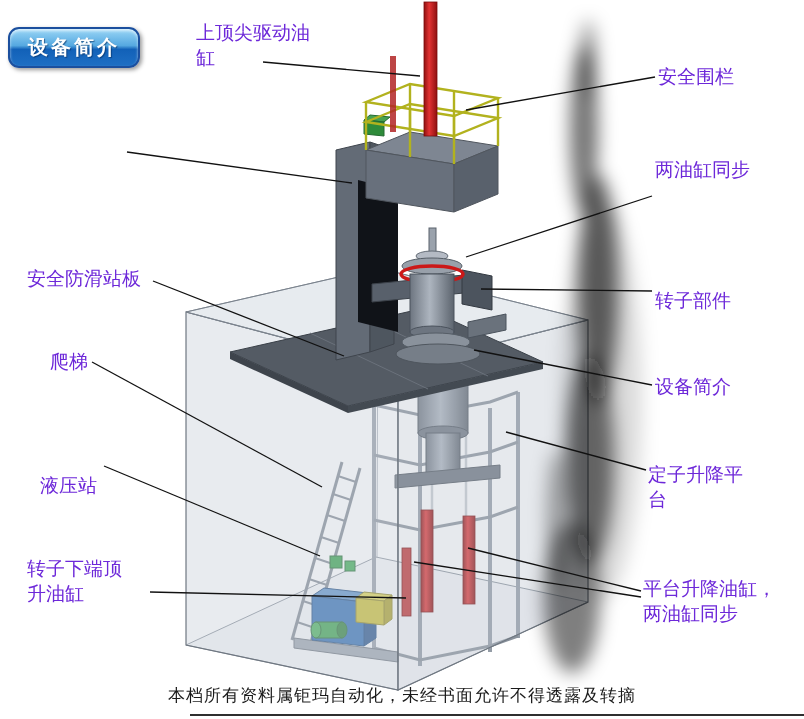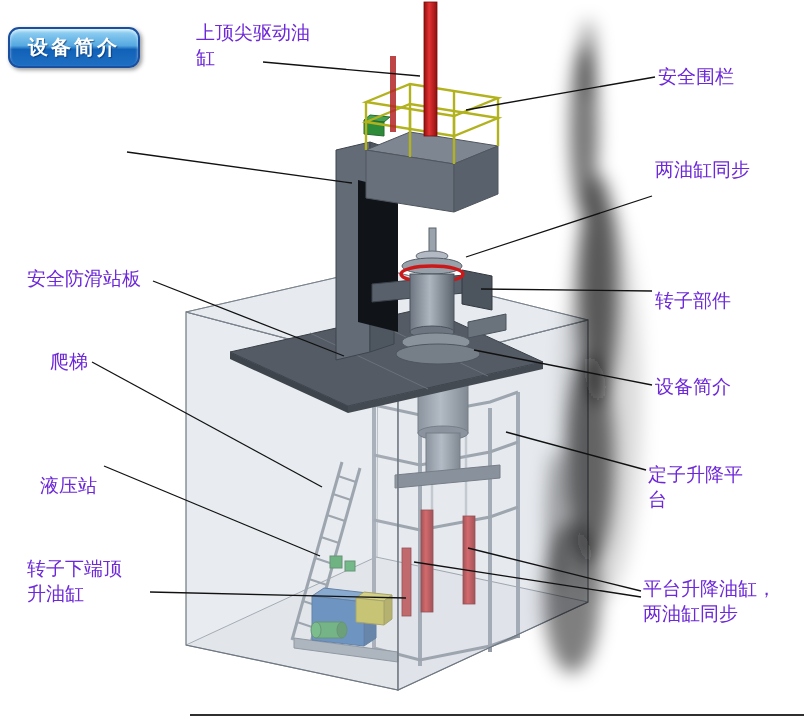--- a/index.html
+++ b/index.html
@@ -225,14 +225,15 @@
   <div class="callout c3">两油缸同步</div>
   <div class="callout c4">安全防滑站板</div>
   <div class="callout c5">转子部件</div>
   <div class="callout c6">爬梯</div>
   <div class="callout c7">设备简介</div>
   <div class="callout c8">液压站</div>
   <div class="callout c9">定子升降平台</div>
   <div class="callout c10">转子下端顶升油缸</div>
   <div class="callout c11">平台升降油缸，两油缸同步</div>
 
+  <div class="footer">本档所有资料属钜玛自动化，未经书面允许不得透露及转摘</div>
   <div class="bottom-rule"></div>
 </div>
 
 </body></html>

